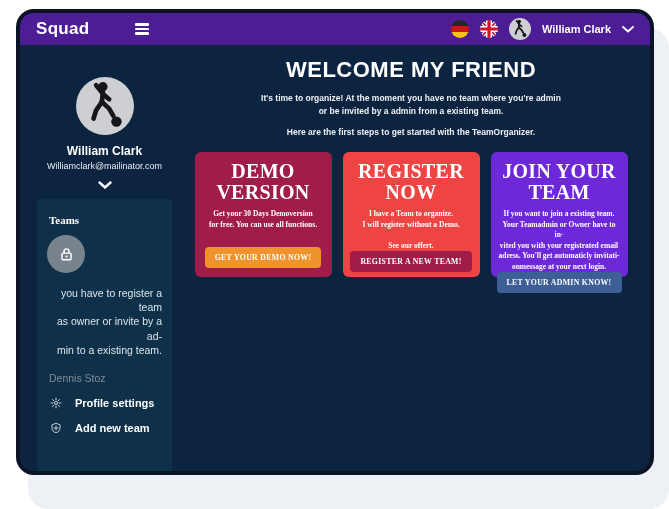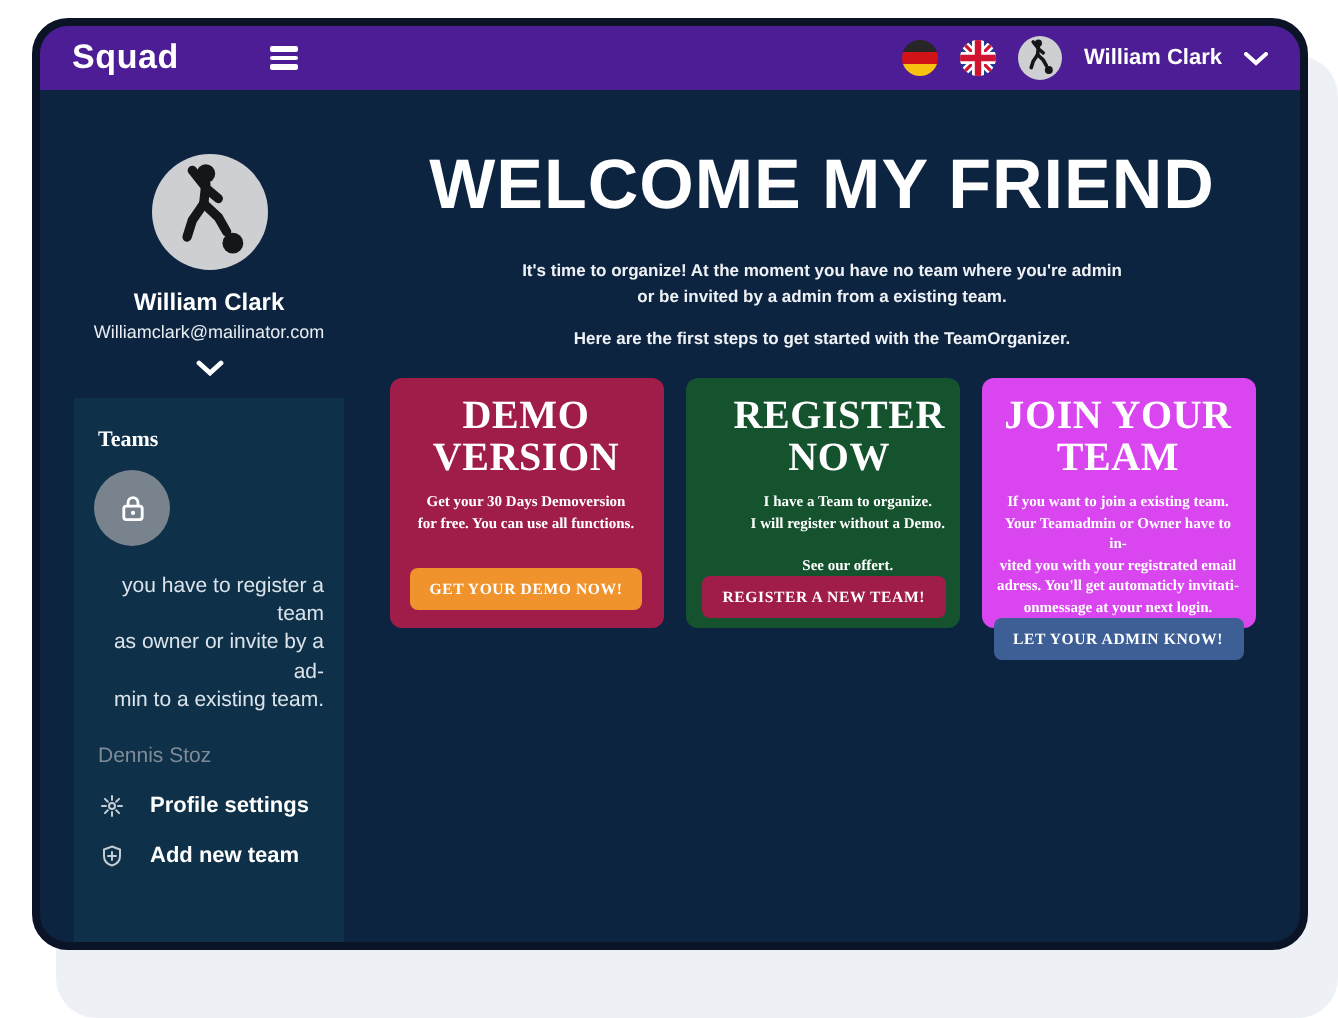--- a/index.html
+++ b/index.html
@@ -48,21 +48,21 @@
   .teams-label{font-size:11px;font-weight:bold;padding:15px 12px 9px;font-family:Liberation Serif, serif;}
   .lock-row{display:flex;align-items:center;padding:0 4px 0 10px;}
   .lock-circle{width:38px;height:38px;border-radius:50%;background:#79838e;flex:none;display:flex;align-items:center;justify-content:center;}
   .lock-text{font-size:10px;font-weight:bold;color:#8d98a2;margin-left:7px;line-height:1.2;}
   .side-note{font-size:10.5px;color:#dce4eb;padding:13px 10px 0 12px;line-height:1.35;white-space:pre-line;text-align:right;}
   .owner-name{font-size:10.5px;color:#7f8c98;padding:15px 12px 0;}
   .menu-item{display:flex;align-items:center;gap:13px;padding:13px 12px 0;font-size:11px;font-weight:bold;color:#fff;cursor:pointer;}
   .menu-item .mi-icon{width:13px;text-align:center;color:#c3cdd5;flex:none;line-height:0;}
   
   .main{position:absolute;left:152px;right:0;top:0;bottom:0;text-align:center;color:#fff;padding-top:12px;}
-  .main h1{margin:16px;font-size:35px;font-weight:800;letter-spacing:.5px;}
+  .main h1{margin:0;font-size:22px;font-weight:800;letter-spacing:.5px;}
   .intro{margin-top:9px;font-size:8.5px;font-weight:bold;line-height:1.55;white-space:pre-line;color:#eef2f6;}
   .steps{margin-top:9px;font-size:8.5px;font-weight:bold;color:#eef2f6;}
   .cards{display:flex;justify-content:center;gap:11px;margin-top:15px;}
   .card{
     width:137px;height:125px;box-sizing:border-box;border-radius:6px;
     padding:9px 7px 9px;display:flex;flex-direction:column;align-items:center;font-family:Liberation Serif, serif;
   }
   .card-title{font-size:20px;font-weight:800;line-height:1.05;white-space:pre-line;letter-spacing:.3px;}
   .card-body{margin-top:6px;font-size:7.5px;font-weight:bold;line-height:1.4;white-space:pre-line;color:#fff;}
   .card-btn{
@@ -198,31 +198,31 @@
       <div class="cards">
 
         <div class="card" style="background: rgb(160, 29, 73);">
           <div class="card-title">DEMO
 VERSION</div>
           <div class="card-body">Get your 30 Days Demoversion
 for free. You can use all functions.</div>
           <button class="card-btn" style="background: rgb(240, 147, 45);">GET YOUR DEMO NOW!</button>
         </div>
 
-        <div class="card" style="background: #14532d; align-items: flex-end;">
+        <div class="card" style="background: #ef4444;">
           <div class="card-title">REGISTER
 NOW</div>
           <div class="card-body">I have a Team to organize.
 I will register without a Demo.
 
 See our offert.</div>
           <button class="card-btn" style="background: rgb(160, 29, 73);">REGISTER A NEW TEAM!</button>
         </div>
 
-        <div class="card" style="background: #d946ef;">
+        <div class="card" style="background: #6d28d9;">
           <div class="card-title">JOIN YOUR
 TEAM</div>
           <div class="card-body">If you want to join a existing team.
 Your Teamadmin or Owner have to in-
 vited you with your registrated email
 adress. You'll get automaticly invitati-
 onmessage at your next login.</div>
           <button class="card-btn" style="background: rgb(61, 95, 150);">LET YOUR ADMIN KNOW!</button>
         </div>
 

